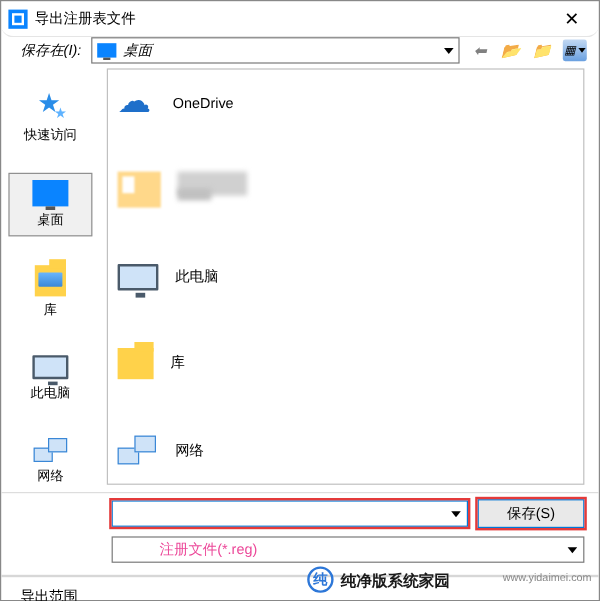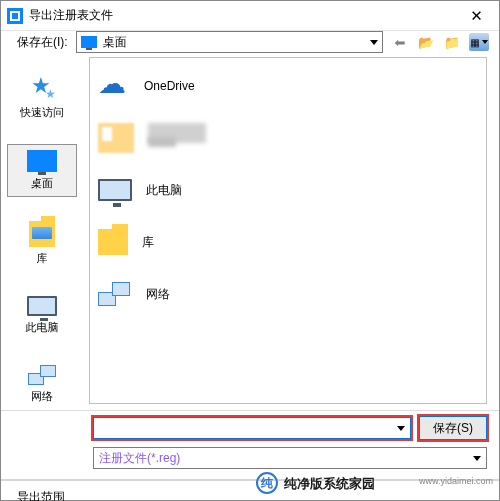--- a/index.html
+++ b/index.html
@@ -1,24 +1,24 @@
 <!DOCTYPE html>
 <html><head>
 <meta charset="utf-8">
 <style>
   * { box-sizing: border-box; margin: 0; padding: 0; font-family: "Microsoft YaHei", "Segoe UI", sans-serif; }
   body { background: #f5f5f5; }
   .dialog { width: 500px; height: 501px; background: #fff; border: 1px solid #888; position: relative; display: flex; flex-direction: column; }
-  .titlebar { height: 30px; display: flex; align-items: center; border-bottom: 1px solid #e5e5e5; padding: 0 0 0 6px; }
+  .titlebar { height: 30px; display: flex; align-items: center; border-bottom: 1px solid #e5e5e5; padding: 0 0 0 6px; border-radius: 10px; }
   .tb-icon { width: 16px; height: 16px; background: #0a84ff; display: inline-block; margin-right: 6px; position: relative; }
   .tb-icon::before { content:""; position:absolute; inset:3px; background:#fff; }
   .tb-icon::after { content:""; position:absolute; left:5px; top:5px; width:6px; height:6px; background:#0a84ff; }
   .tb-title { font-size: 12px; color:#000; flex:1; }
   .tb-close { width:45px; height:30px; display:flex; align-items:center; justify-content:center; font-size:15px; color:#000; cursor:pointer; }
-  .loc-row { height: 34px; display:flex; align-items:center; padding: 0 10px 0 16px; gap:8px; }
+  .loc-row { height: 34px; display:flex; align-items:center; padding: 0 10px 0 16px; gap:8px;font-style:italic; }
   .loc-label { font-size:12px; color:#000; white-space:nowrap; }
   .loc-combo { flex:1; height:22px; border:1px solid #7a7a7a; display:flex; align-items:center; padding:0 4px; gap:6px; background:#fff; }
   .loc-combo .drop { margin-left:auto; border-left:4px solid transparent; border-right:4px solid transparent; border-top:5px solid #000; width:0; height:0; }
   .desk-icon { width:16px; height:12px; background:#0a84ff; position:relative; }
   .desk-icon::after { content:""; position:absolute; left:5px; top:12px; width:6px; height:2px; background:#555; }
   .tool-icons { display:flex; gap:8px; align-items:center; }
   .ti { width:18px; height:18px; display:flex; align-items:center; justify-content:center; font-size:13px; }
   .ti.back { color:#808080; }
   .ti.up { color:#d08040; }
   .ti.new { color:#fdb813; }
@@ -35,21 +35,21 @@
   .big-desk { width:30px; height:22px; background:#0a84ff; position:relative; }
   .big-desk::after { content:""; position:absolute; left:11px; top:22px; width:8px; height:3px; background:#555; }
   .lib-icon { width:26px; height:26px; background:#ffd24a; position:relative; }
   .lib-icon::before { content:""; position:absolute; top:-5px; left:12px; width:14px; height:8px; background:#ffd24a; }
   .lib-icon::after { content:""; position:absolute; left:3px; top:6px; width:20px; height:12px; background:linear-gradient(#69b6ff,#3a87d6); border-radius:1px; }
   .pc-icon { width:30px; height:20px; border:2px solid #4a5a6a; background:#cfe3f8; position:relative; border-radius:1px; }
   .pc-icon::after { content:""; position:absolute; left:11px; top:20px; width:8px; height:3px; background:#4a5a6a; }
   .net-icon { width:28px; height:20px; position:relative; }
   .net-icon::before { content:""; position:absolute; left:0; top:8px; width:14px; height:10px; border:1.5px solid #3a87d6; background:#cfe3f8; }
   .net-icon::after { content:""; position:absolute; left:12px; top:0; width:14px; height:10px; border:1.5px solid #3a87d6; background:#cfe3f8; }
-  .filepane { flex:1; border:1px solid #c0c0c0; margin: 4px 12px 6px 6px; background:#fff; overflow:hidden; display:flex; flex-direction:column; padding:8px 8px; gap:12px; }
+  .filepane { flex:1; border:1px solid #c0c0c0; margin: 4px 12px 6px 6px; background:#fff; overflow:hidden; display:flex; flex-direction:column; padding:8px 8px; gap:12px;justify-content:space-between; }
   .fitem { display:flex; align-items:center; gap:14px; height:40px; }
   .fname { font-size:12px; color:#000; }
   .one-icon { width:32px; height:22px; position:relative; }
   .one-icon::before { content:"☁"; font-size:28px; color:#1e6fca; position:absolute; left:0; top:-8px; }
   .unk-icon { width:36px; height:30px; background:#ffd88a; position:relative; filter:blur(1px); }
   .unk-icon::before { content:""; position:absolute; left:4px; top:4px; width:10px; height:14px; background:#fff; }
   .unk-clip { width:58px; height:30px; position:relative; }
   .unk-clip::before { content:""; position:absolute; left:0;top:0;width:58px;height:20px; background:#d0d0d0; filter:blur(2px);}
   .unk-clip::after { content:""; position:absolute; left:0;top:14px;width:28px;height:10px; background:#c0c0c0; filter:blur(2px);}
   .pc2-icon { width:34px; height:22px; border:2px solid #4a5a6a; background:#cfe3f8; position:relative; border-radius:1px;}
@@ -58,22 +58,22 @@
   .lib2-icon::before { content:""; position:absolute; top:-5px; left:14px; width:16px; height:8px; background:#ffd24a; }
   .net2-icon { width:34px; height:24px; position:relative; }
   .net2-icon::before { content:""; position:absolute; left:0; top:10px; width:16px; height:12px; border:1.5px solid #3a87d6; background:#cfe3f8; }
   .net2-icon::after { content:""; position:absolute; left:14px; top:0; width:16px; height:12px; border:1.5px solid #3a87d6; background:#cfe3f8; }
   .name-area { padding: 2px 12px 2px 92px; }
   .nrow { display:flex; align-items:center; gap:8px; height:30px; }
   .nlabel { width:72px; font-size:12px; color:#000; }
   .combo { flex:1; height:22px; border:1px solid #7a7a7a; background:#fff; display:flex; align-items:center; padding:0 5px; }
   .combo.hl { outline:2px solid #e43a3a; outline-offset:0; border-color:#0078d7; }
   .combo .drop { margin-left:auto; border-left:4px solid transparent; border-right:4px solid transparent; border-top:5px solid #000; width:0; height:0; }
-  .combo .tv { font-size:12px; color:#8b5cf6; }
-  .btn { width:68px; height:24px; border:1px solid #8a8a8a; background:#e9e9e9; font-size:12px; color:#000; display:flex; align-items:center; justify-content:center; cursor:pointer; }
+  .combo .tv { font-size:12px; color:#ec4899;margin-left:34px; }
+  .btn { width:89px; height:24px; border:1px solid #8a8a8a; background:#e9e9e9; font-size:12px; color:#000; display:flex; align-items:center; justify-content:center; cursor:pointer; }
   .btn.primary { border-color:#0078d7; outline:2px solid #e43a3a; }
   .scope { border-top:2px solid #d7d7d7; padding: 8px 16px 6px 16px; margin-top:4px; }
   .sc-title { font-size:12px; color:#000; margin-bottom:6px; }
   .watermark { position:absolute; right:6px; bottom:6px; display:flex; align-items:center; gap:6px; }
   .wm-logo { width:22px; height:22px; border:2px solid #2d77d8; border-radius:50%; color:#2d77d8; font-size:12px; font-weight:bold; display:flex; align-items:center; justify-content:center; }
   .wm-txt { font-size:13px; font-weight:700; color:#1a1a1a; }
   .wm-sub { font-size:9px; color:#888;margin-left:44px; }
   .wc { display:flex; line-height:1; }
 </style>
 </head>

